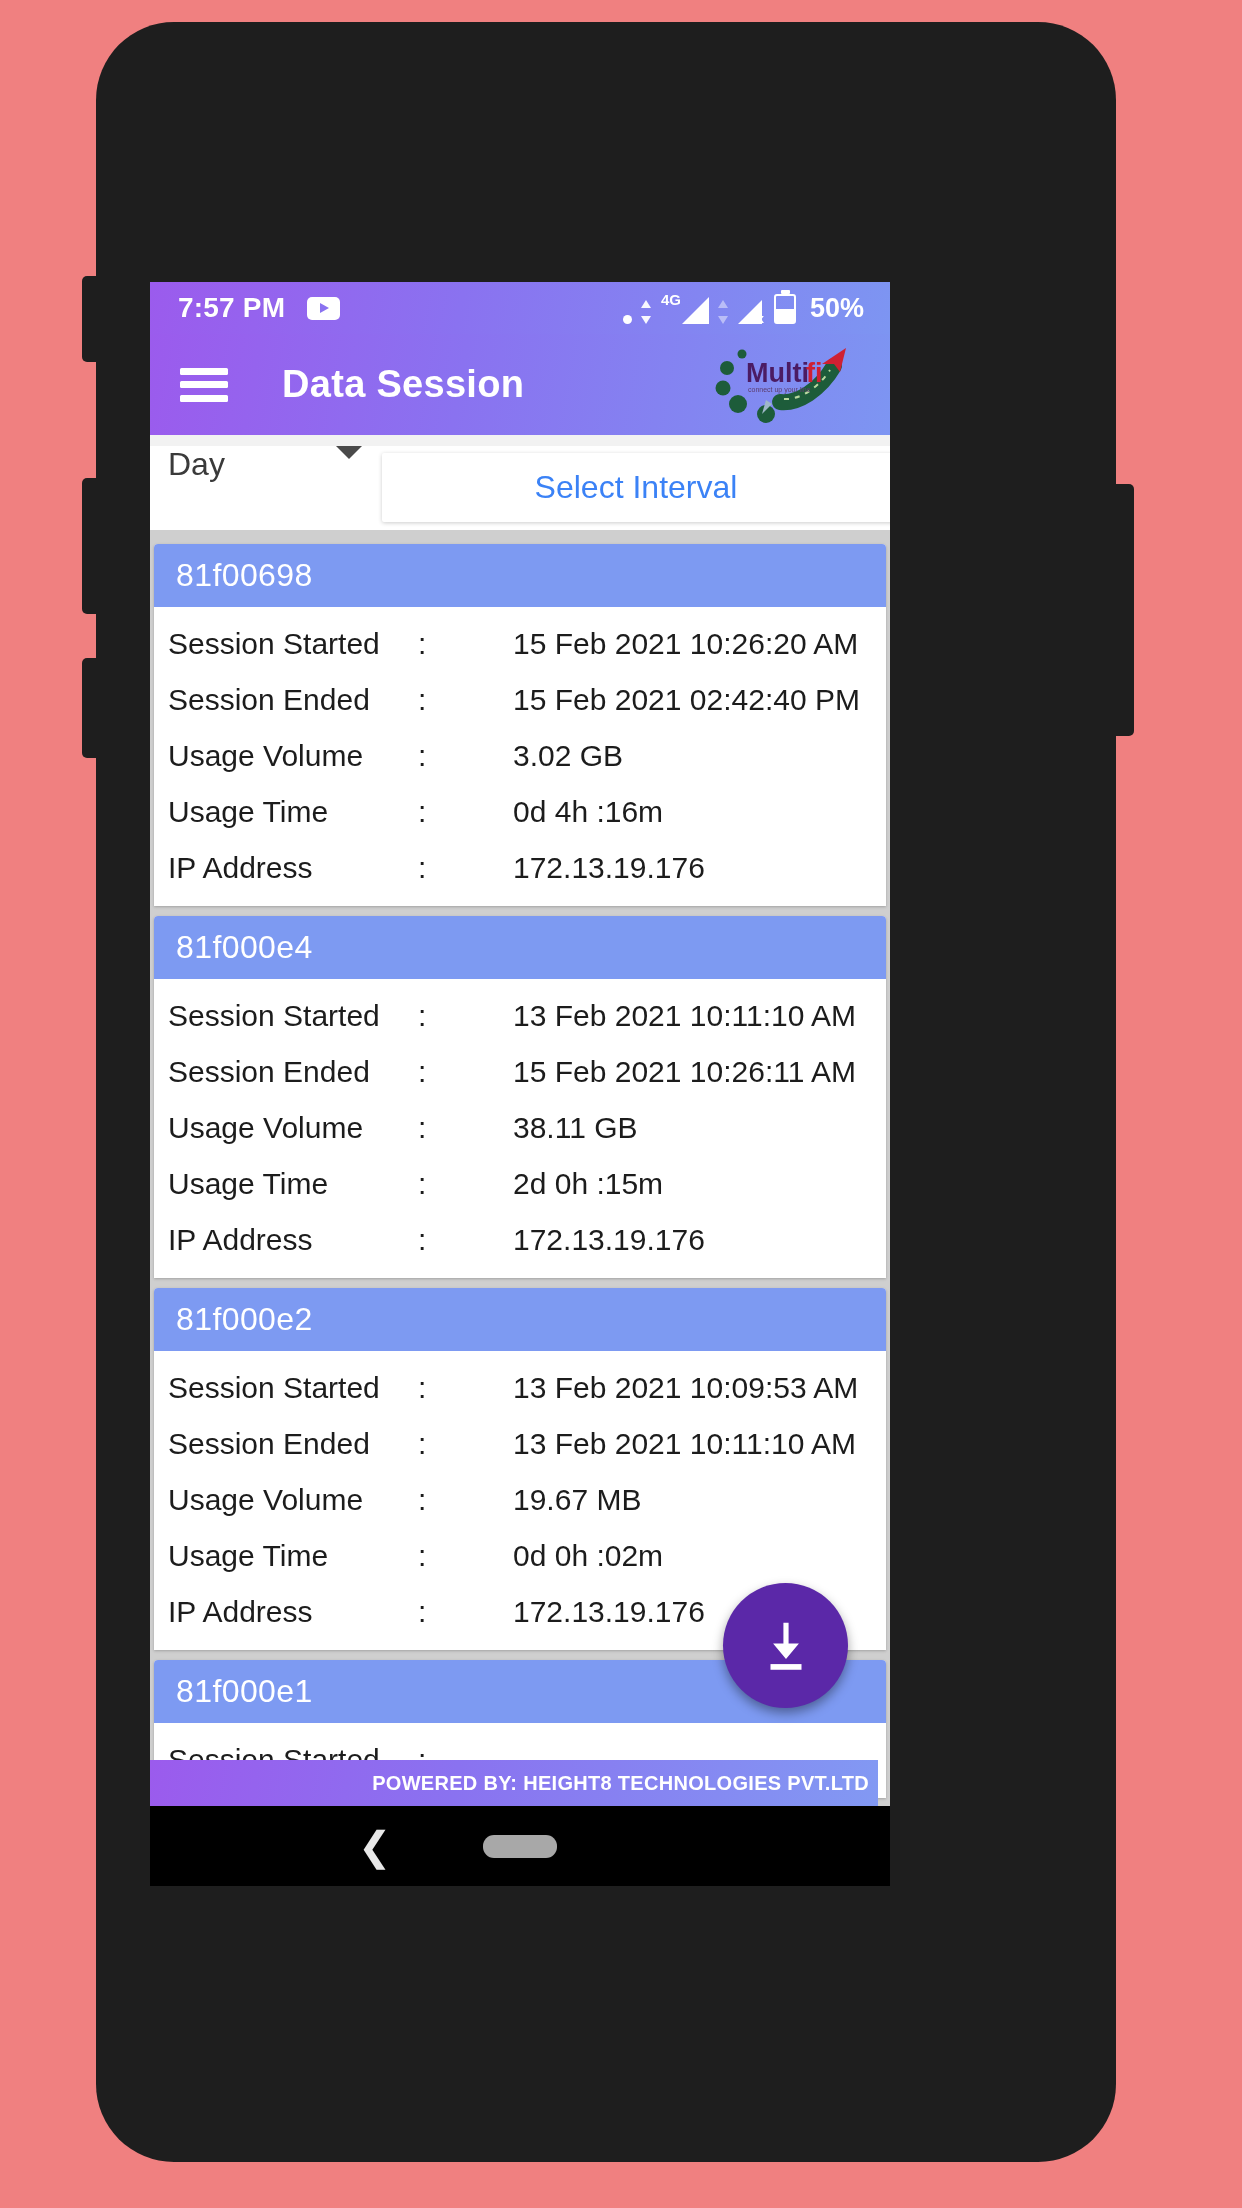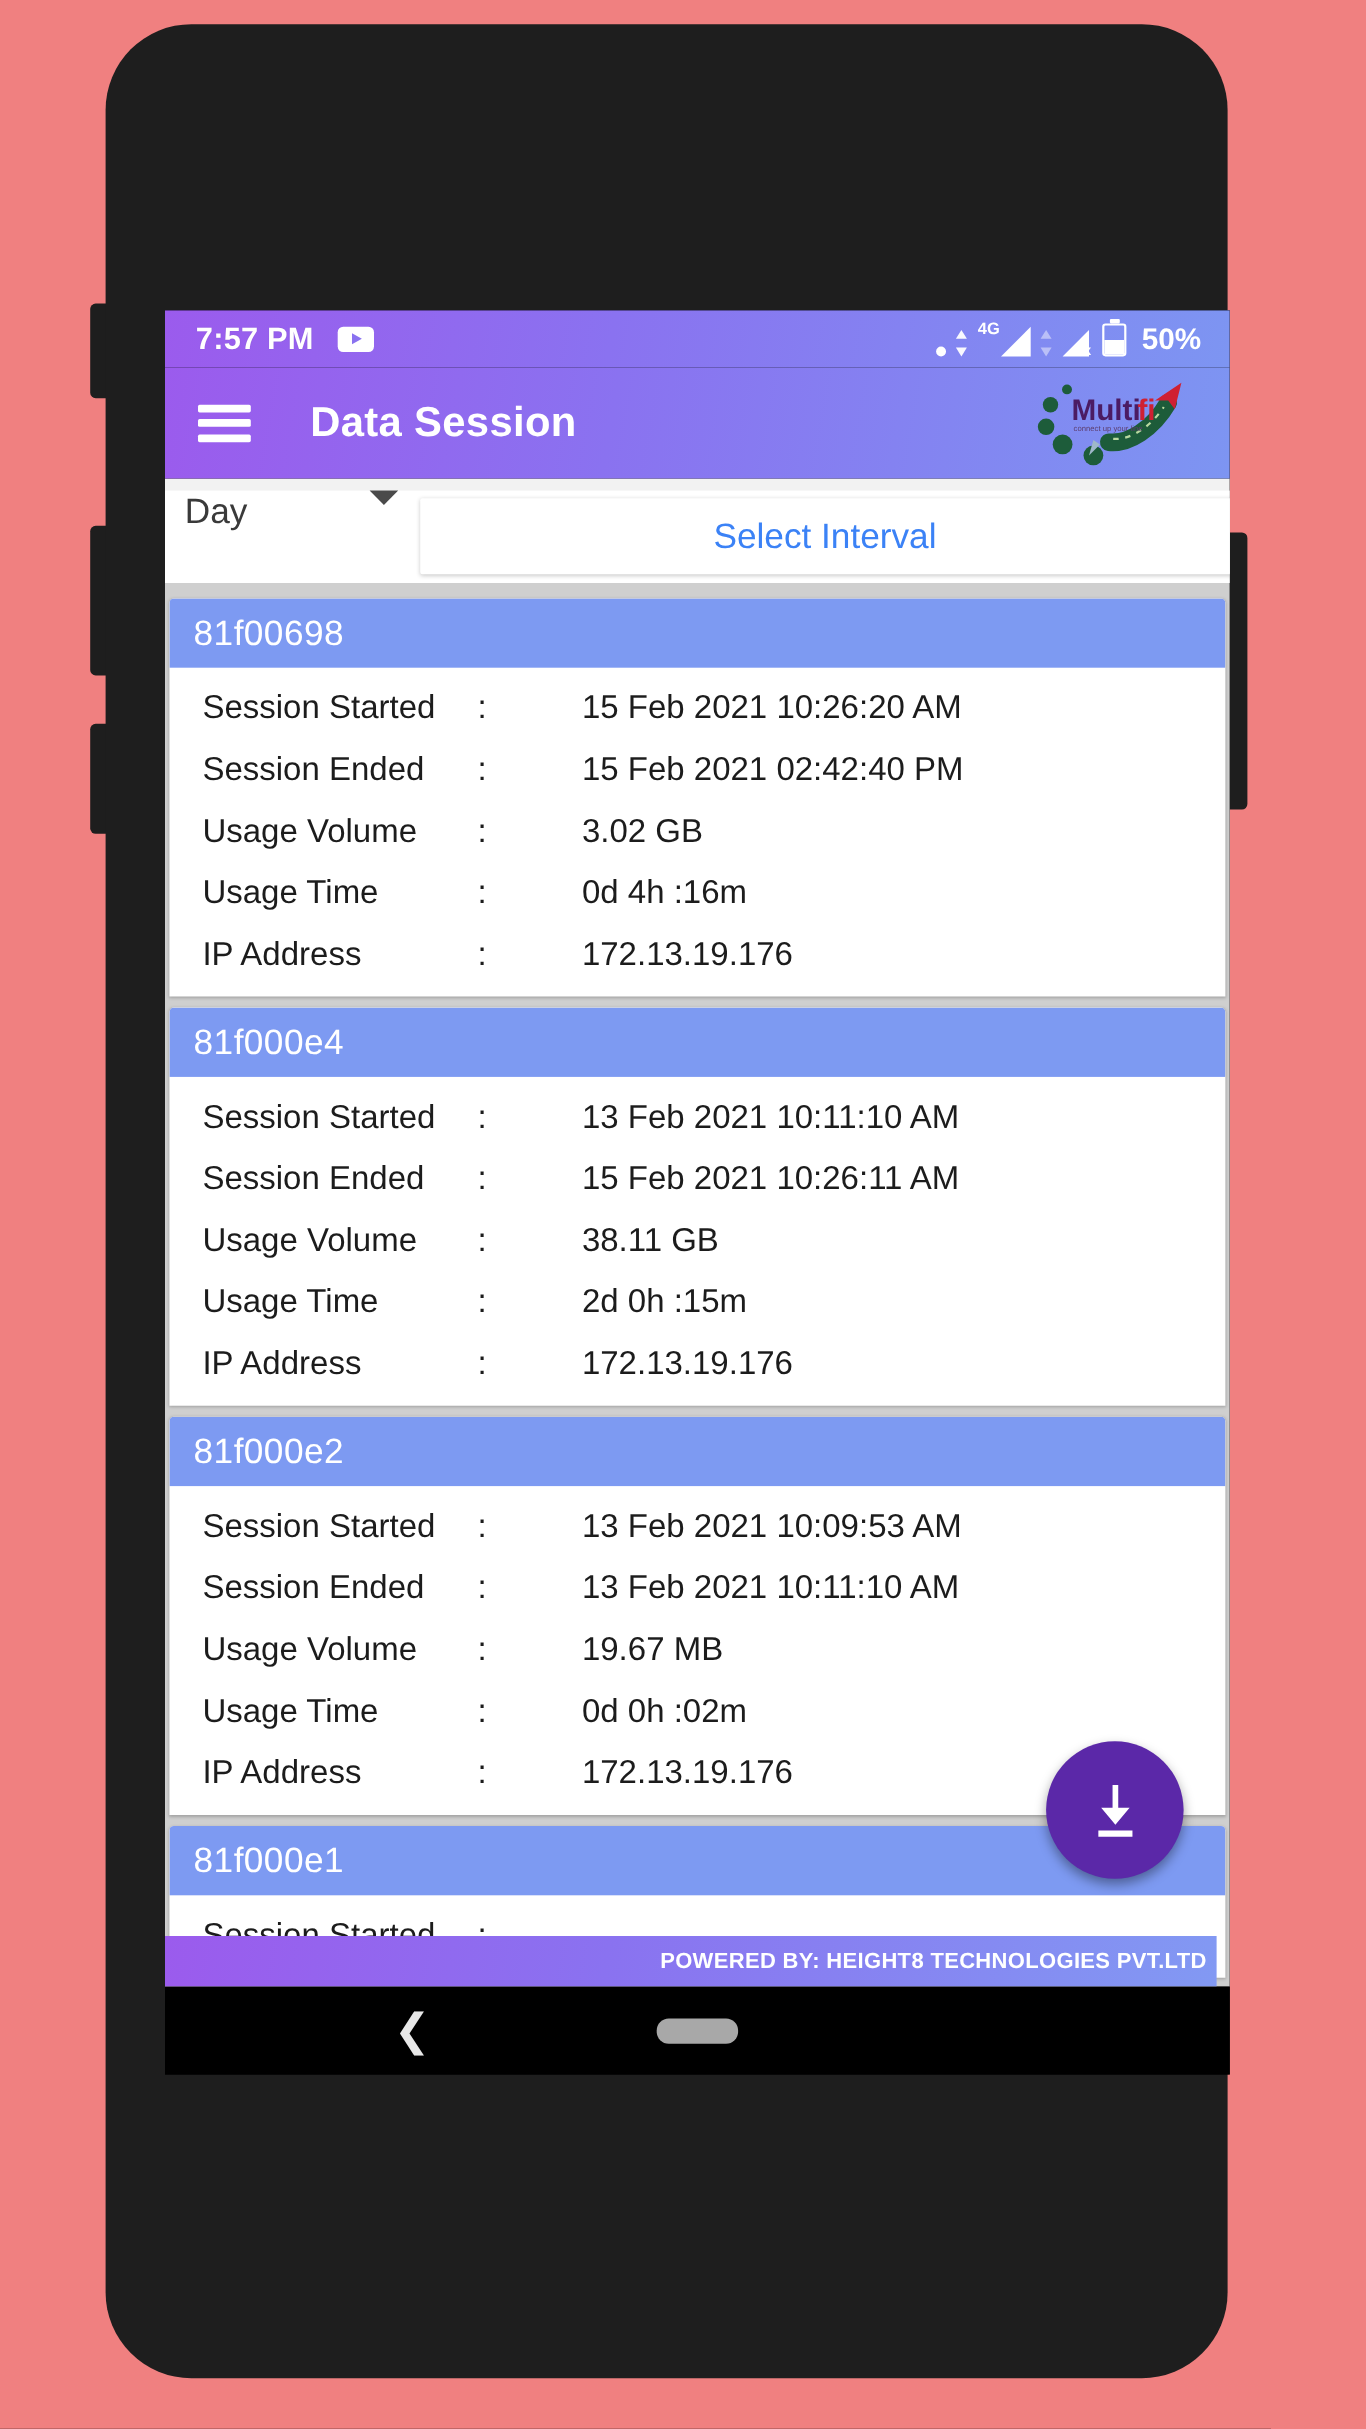--- a/index.html
+++ b/index.html
@@ -39,21 +39,21 @@
   .btn-1 { top: 276px; height: 86px; }
   .btn-2 { top: 478px; height: 136px; }
   .btn-3 { top: 658px; height: 100px; }
   .btn-r { top: 484px; height: 252px; }
 
   
   .screen {
     position: absolute;
     left: 150px;
     top: 282px;
-    width: 968px;
+    width: 740px;
     height: 1604px;
     background: #000;
     overflow: hidden;
     z-index: 3;
     display: flex;
     flex-direction: column;
   }
 
   
   .status-bar {
@@ -235,21 +235,21 @@
   .card-header {
     background: #7d9af2;
     height: 63px;
     display: flex;
     align-items: center;
     padding-left: 22px;
     font-size: 32px;
     color: #fff;
     letter-spacing: 0.4px;
   }
-  .card-body { padding: 9px 0 10px 0; margin-left: 16px; }
+  .card-body { padding: 9px 0 10px 0; }
   .row {
     display: flex;
     align-items: center;
     height: 56px;
     padding: 0 14px;
     font-size: 30px;
     color: #1c1c1c;
   }
   .row .lbl { width: 250px; flex: 0 0 250px; }
   .row .sep { width: 95px; flex: 0 0 95px; }

